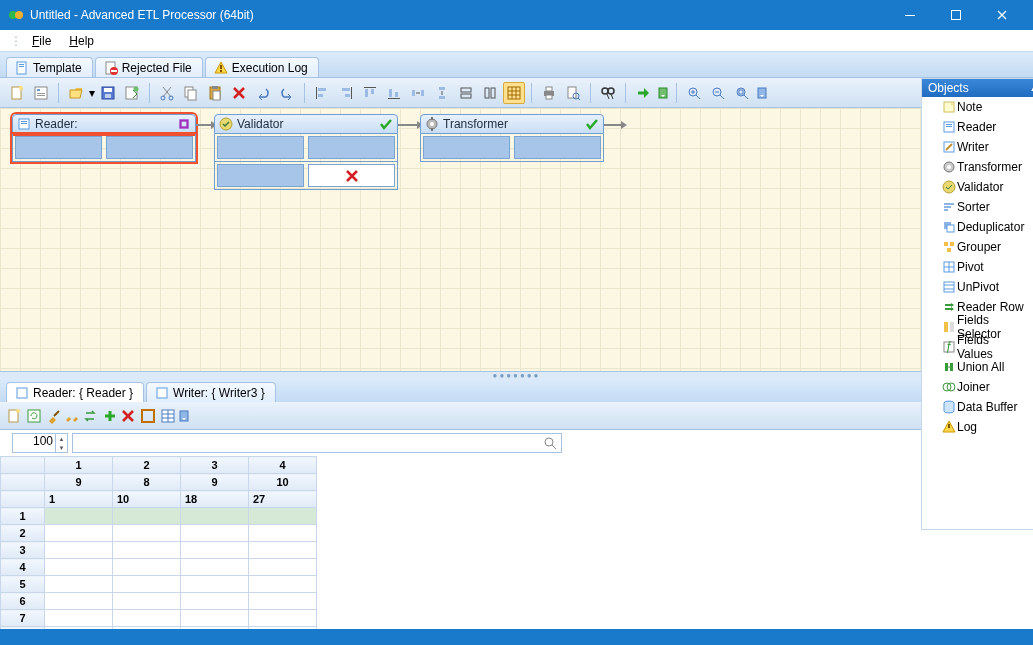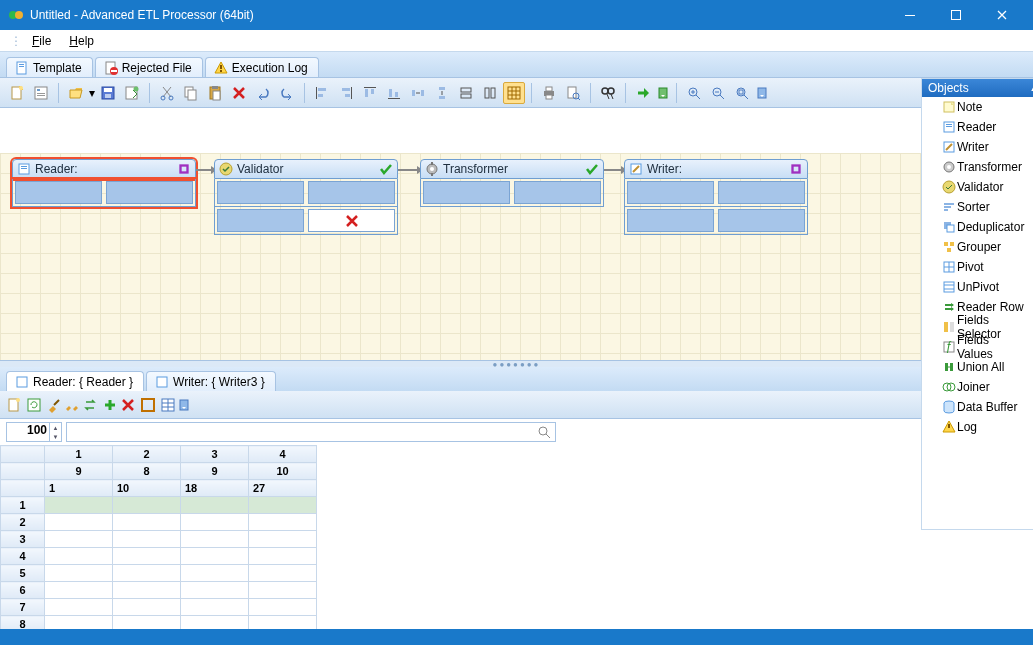--- a/index.html
+++ b/index.html
@@ -24,40 +24,40 @@
 
 
 .toolbar { height: 30px; background: linear-gradient(#eaf2fb,#cfe1f3); display: flex; align-items: center; padding: 0 6px; gap: 2px; border-bottom: 1px solid #a7c3e3; }
 .toolbar .tbtn { width: 22px; height: 22px; display: flex; align-items: center; justify-content: center; border: 1px solid transparent; border-radius: 2px; }
 .toolbar .tbtn.active { background: #ffe08f; border-color: #d9a93d; }
 .toolbar .sep { width: 1px; height: 20px; background: #a7c3e3; margin: 0 4px; }
 .toolbar .dropdown-marker { width:6px; height:22px; display:flex; align-items:center; justify-content:center; }
 
 
 .workspace { display: flex; flex-direction: column; flex: 1; min-height: 0; }
-.canvas-area { position: relative; height: 208px; background: #fbf7e3; border-bottom: 1px solid #a7c3e3; overflow: hidden; margin-top: 45px; }
+.canvas-area { position: relative; height: 264px; background: #fbf7e3; border-bottom: 1px solid #a7c3e3; overflow: hidden; }
 .canvas-area::before { content:''; position:absolute; inset:0; background-image: linear-gradient(#dcd6b5 1px, transparent 1px), linear-gradient(90deg, #dcd6b5 1px, transparent 1px); background-size: 20px 20px; opacity: .5; }
 .node { position: absolute; width: 184px; }
 .node-head { display: flex; align-items: center; gap: 4px; height: 20px; background: linear-gradient(#e8f1fc,#c8def5); border: 1px solid #6f9ed1; border-top-left-radius: 4px; border-top-right-radius: 4px; padding: 0 4px; }
 .node-head .n-icon { width: 14px; height: 14px; }
 .node-head .n-title { flex:1; font-size: 12px; color:#203040; }
 .node-head .n-status { width: 14px; height: 14px; }
 .node-body { height: 28px; display: flex; border: 1px solid #6f9ed1; border-top: none; }
 .node-body .cell { flex:1; background: #a6c5e9; margin:2px; border:1px solid #7aa4d4; }
 .node.selected .node-head, .node.selected .node-body { box-shadow: 0 0 0 2px #f05030; }
 .conn { position:absolute; height: 2px; background: #888; top: 18px; }
 .conn::after { content:''; position:absolute; right:-5px; top:-3px; border-left:6px solid #888; border-top:4px solid transparent; border-bottom:4px solid transparent; }
 .splitter-dots { height: 6px; background: #dce9f7; display:flex; align-items:center; justify-content:center; color:#7b9ec4; font-size:8px; letter-spacing:2px; }
 
 
 .tabbar2 { height: 24px; background: linear-gradient(#dcebfb,#c3dbf3); display:flex; align-items:flex-end; padding-left:6px; }
 
 
 .toolbar2 { height: 28px; background: linear-gradient(#eaf2fb,#cfe1f3); display:flex; align-items:center; padding:0 6px; gap:2px; border-bottom:1px solid #a7c3e3;}
-.input-row { height: 26px; display:flex; align-items:center; padding:2px 6px; background:#fff; gap:4px;font-weight:bold; }
+.input-row { height: 26px; display:flex; align-items:center; padding:2px 12px; background:#fff; gap:4px; }
 .numbox { width: 56px; height: 20px; border:1px solid #a7c3e3; text-align:right; padding-right:14px; position:relative; background:#fff; }
 .numbox .spinner { position:absolute; right:0; top:0; width:12px; height:100%; border-left:1px solid #a7c3e3; display:flex; flex-direction:column;}
 .numbox .spinner div { flex:1; display:flex; align-items:center; justify-content:center; font-size:6px; color:#556;}
 .searchbox { flex:1; max-width:490px; height:20px; border:1px solid #a7c3e3; position:relative; background:#fff; }
 .searchbox .s-icon { position:absolute; right:4px; top:2px; width:14px; height:14px; }
 
 
 .gridwrap { flex:1; overflow:auto; background:#fff; position:relative; }
 table.grid { border-collapse: collapse; }
 table.grid td, table.grid th { border:1px solid #c8d8ea; height:17px; min-width:68px; font-size:11px; padding:0 4px; text-align:right; }
@@ -431,44 +431,20 @@
             </svg>
           </span>
       </div>
       <div class="node-body">
           <div class="cell"></div>
           <div class="cell"></div>
         </div>
     </div>
     <div class="conn" style="left:604px; width:18px; top:16px;"></div>
 
-    <div class="node" style="left:624px; top:6px;">
-      <div class="node-head">
-        <span class="n-icon">
-            <svg viewBox="0 0 14 14">
-              <rect x="2" y="2" width="10" height="10" fill="#fff" stroke="#5a9be0"></rect>
-              <path d="M4 10l6-6" stroke="#c09030" stroke-width="2"></path>
-            </svg>
-          </span>
-        <span class="n-title">Writer:</span>
-        <span class="n-status">
-            <svg viewBox="0 0 12 12">
-              <rect x="3" y="3" width="6" height="6" fill="none" stroke="#a030c0" stroke-width="2"></rect>
-            </svg>
-          </span>
-      </div>
-      <div class="node-body">
-          <div class="cell"></div>
-          <div class="cell"></div>
-        </div>
-      <div class="node-body" style="border-top:none;">
-          <div class="cell"></div>
-          <div class="cell"></div>
-        </div>
-    </div>
   </div>
 
   <div class="splitter-dots">●●●●●●●</div>
 
   <div class="tabbar2">
     <div class="tab active">
       <span class="ticon">
           <svg viewBox="0 0 14 14">
             <rect x="2" y="2" width="10" height="10" fill="#fff" stroke="#5a9be0"></rect>
           </svg>

